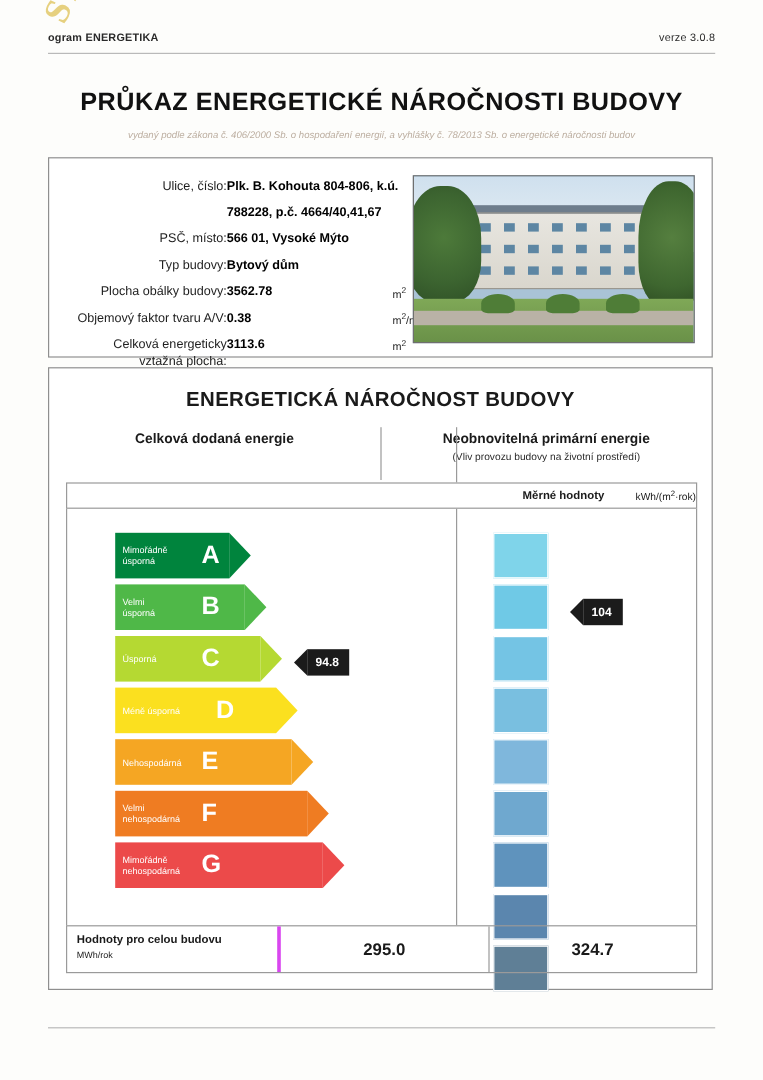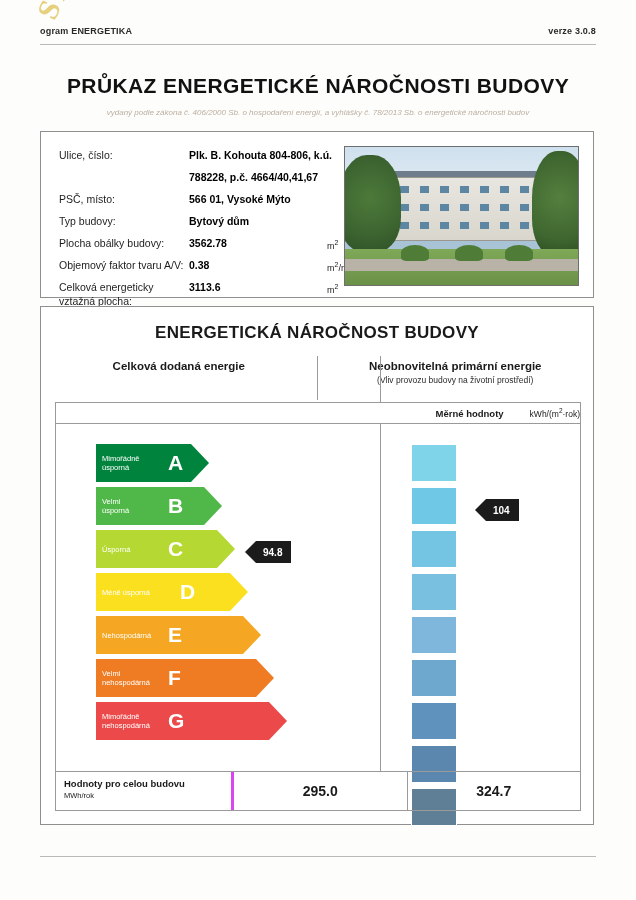--- a/index.html
+++ b/index.html
@@ -31,21 +31,21 @@
     width: 556px;
     display: flex;
     justify-content: space-between;
     align-items: baseline;
     font-size: 9px;
     font-weight: bold;
     color: #2a2a2a;
     letter-spacing: 0.2px;
   }
   .top-bar .prog { font-weight: bold; }
-  .top-bar .ver { font-weight: bold; }
+  .top-bar .ver { font-weight: normal; }
 
   .hr-top {
     position: absolute;
     left: 40px; top: 44px;
     width: 556px;
     height: 1px;
     background: #b9b9b9;
   }
 
   
@@ -108,20 +108,21 @@
   .ident-row {
     display: flex;
     align-items: baseline;
     margin-bottom: 8px;
     position: relative;
   }
   .ident-label {
     width: 130px;
     flex: none;
     color: #1d1d1d;
+    text-align: right;
   }
   .ident-value {
     font-weight: bold;
     color: #000;
   }
   .ident-value2 {
     font-weight: bold;
     color: #000;
     margin-left: 130px;
     display: block;

